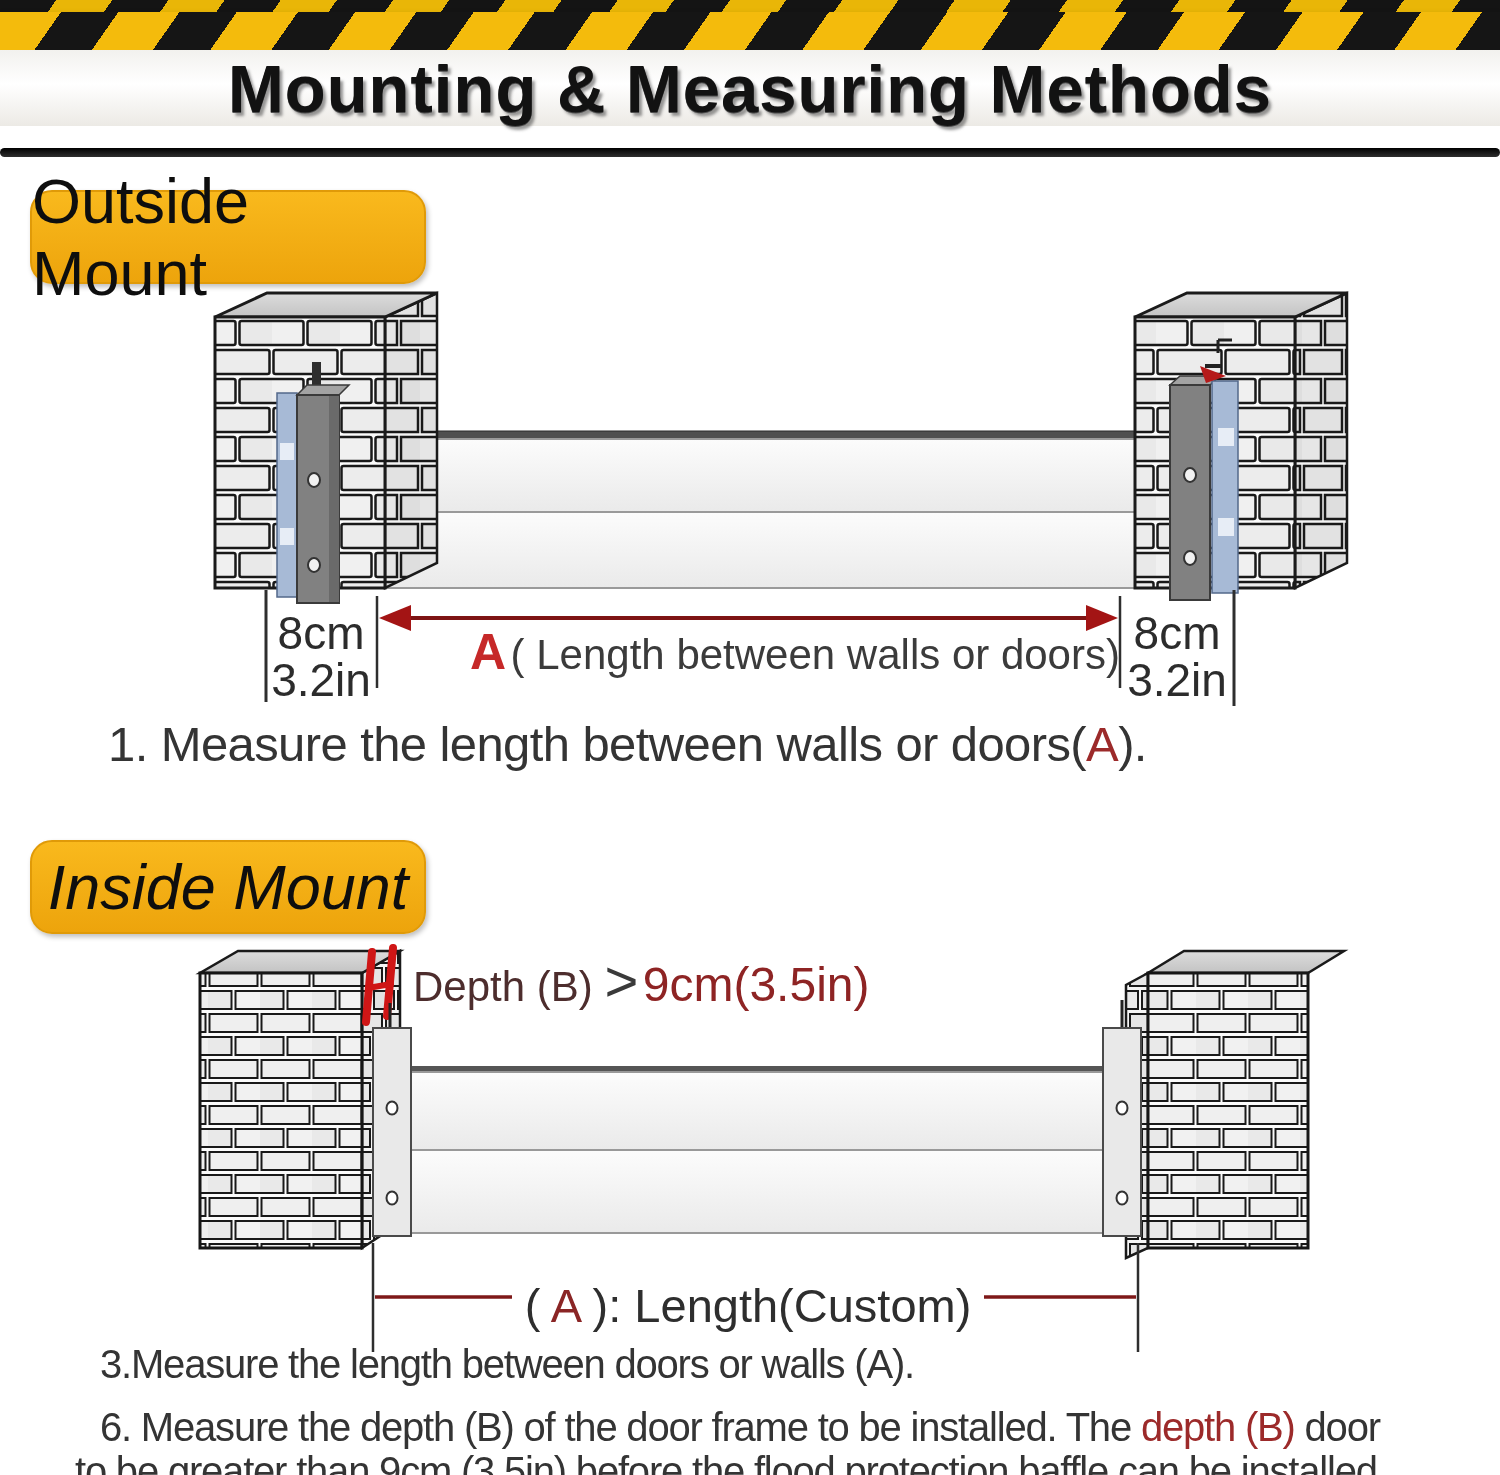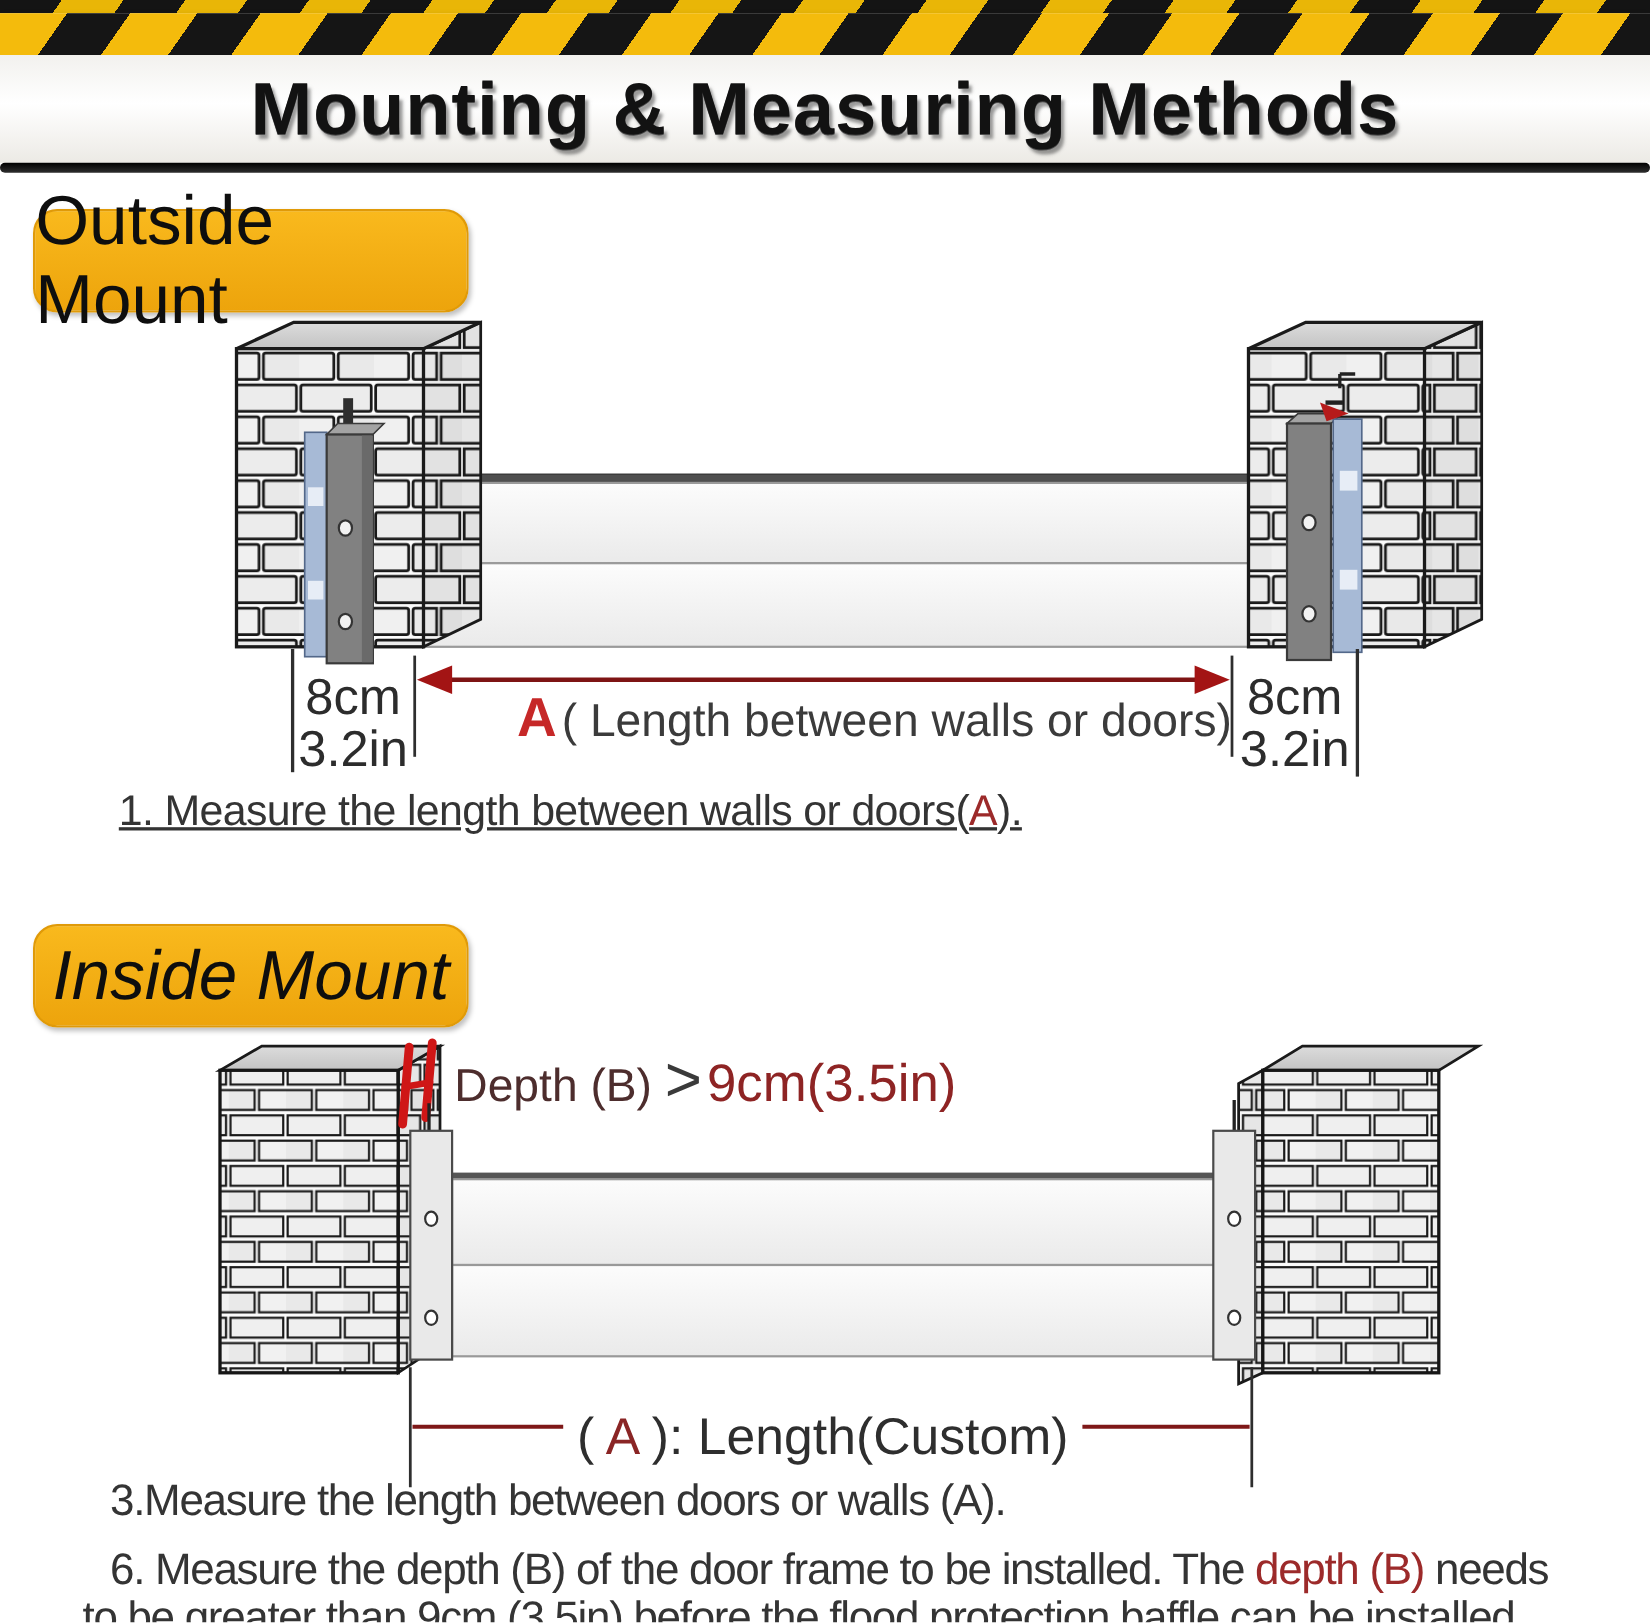--- a/index.html
+++ b/index.html
@@ -11,21 +11,21 @@
   .hazard-thin {
     position:absolute; top:0; left:0; right:0; height:12px;
     background: repeating-linear-gradient(125deg, #141414 0 46px, #e9b607 46px 92px);
   }
   .hazard-band {
     position:absolute; top:12px; left:0; right:0; height:38px;
     background: repeating-linear-gradient(125deg, #f4bb0c 0 50px, #151515 50px 97px);
     box-shadow: 0 4px 7px rgba(0,0,0,.28);
   }
   .title-band {
-    position:absolute; top:50px; left:0; right:0; height:98px;
+    position:absolute; top:50px; left:0; right:0; height:76px;
     background: linear-gradient(180deg, #f2f1ee, #ffffff 45%, #eceae5);
     display:flex; align-items:center; justify-content:center;
   }
   .title-band h1 {
     margin:0; font-size:67px; font-weight:bold; color:#121212;
     letter-spacing:1px; text-shadow: 3px 4px 3px rgba(70,70,70,.55), 0 1px 0 #555;
   }
   .black-rule {
     position:absolute; top:148px; left:0; right:0; height:9px;
     background: linear-gradient(180deg, #000000, #2e2e2e);
@@ -42,21 +42,21 @@
   .badge-outside { top:190px; }
   .badge-inside  { top:840px;font-style:italic; }
   
   .diagram { position:absolute; left:0; width:1500px; }
   .diagram text { font-family:"Liberation Sans", sans-serif; }
   #diagram-outside { top:280px; height:430px; }
   #diagram-inside  { top:935px;  height:420px; }
   
   .steps { position:absolute; color:#343434; }
   .steps .line { white-space:nowrap; }
-  .steps-outside { left:108px; top:716px; font-size:39px; letter-spacing:-0.6px;text-decoration:underline; }
+  .steps-outside { left:108px; top:716px; font-size:49px; letter-spacing:-0.6px; }
   .steps-outside .line { margin-bottom:13px; height:52px; }
   .steps-inside { left:100px; top:1342px; font-size:40px; letter-spacing:-1.2px; }
   .steps-inside .line-1 { margin-bottom:15px; height:48px; }
   .steps-inside .line-2 { height:44px; }
   .steps-inside .line-3 { margin-left:-25px; height:44px; }
   .maroon { color:#9c2a2a; }
 </style>
 </head>
 <body>
 
@@ -250,20 +250,20 @@
       <tspan fill="#8a2525">A</tspan>
       <tspan fill="#2e2e2e">): Length(Custom)</tspan>
     </text>
   </svg>
 
   <div class="steps steps-inside">
     <div class="line line-1">
       <span>3.Measure the length between doors or walls (A).</span>
     </div>
     <div class="line line-2">
-      <span>6. Measure the depth (B) of the door frame to be installed. The </span><span class="maroon">depth (B)</span><span> needs</span>
+      <span>6. Measure the depth (B) of the door frame to be installed. The </span><span class="maroon">depth (B)</span><span> door</span>
     </div>
     <div class="line line-3">
       <span>to be greater than 9cm (3.5in) before the flood protection baffle can be installed.</span>
     </div>
   </div>
 
 </div>
 
 </body></html>

